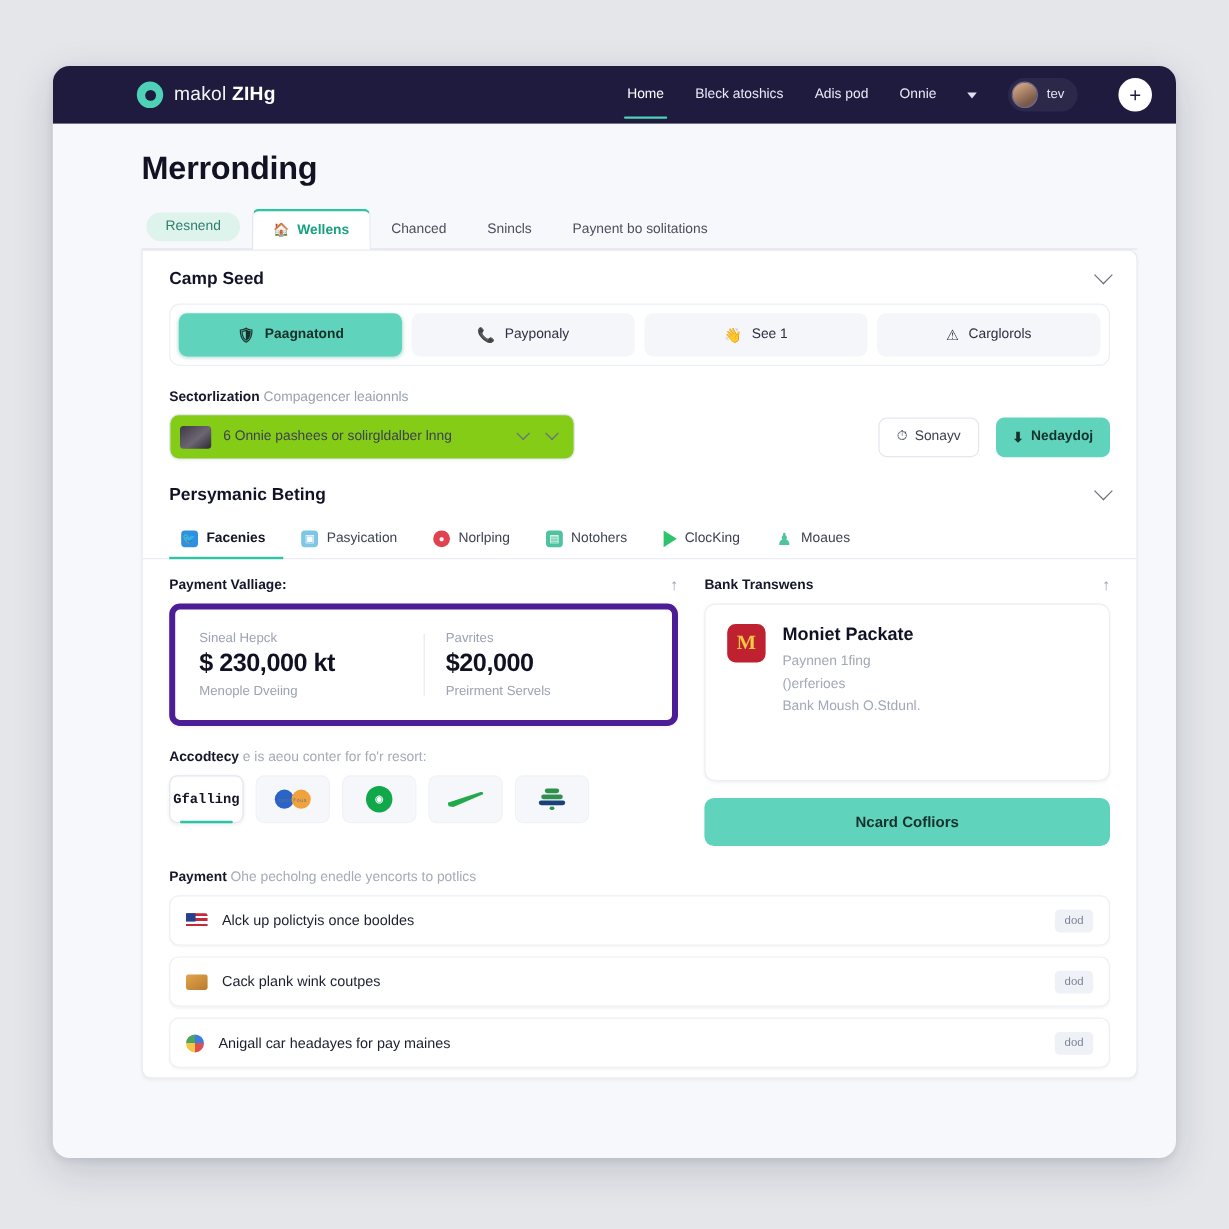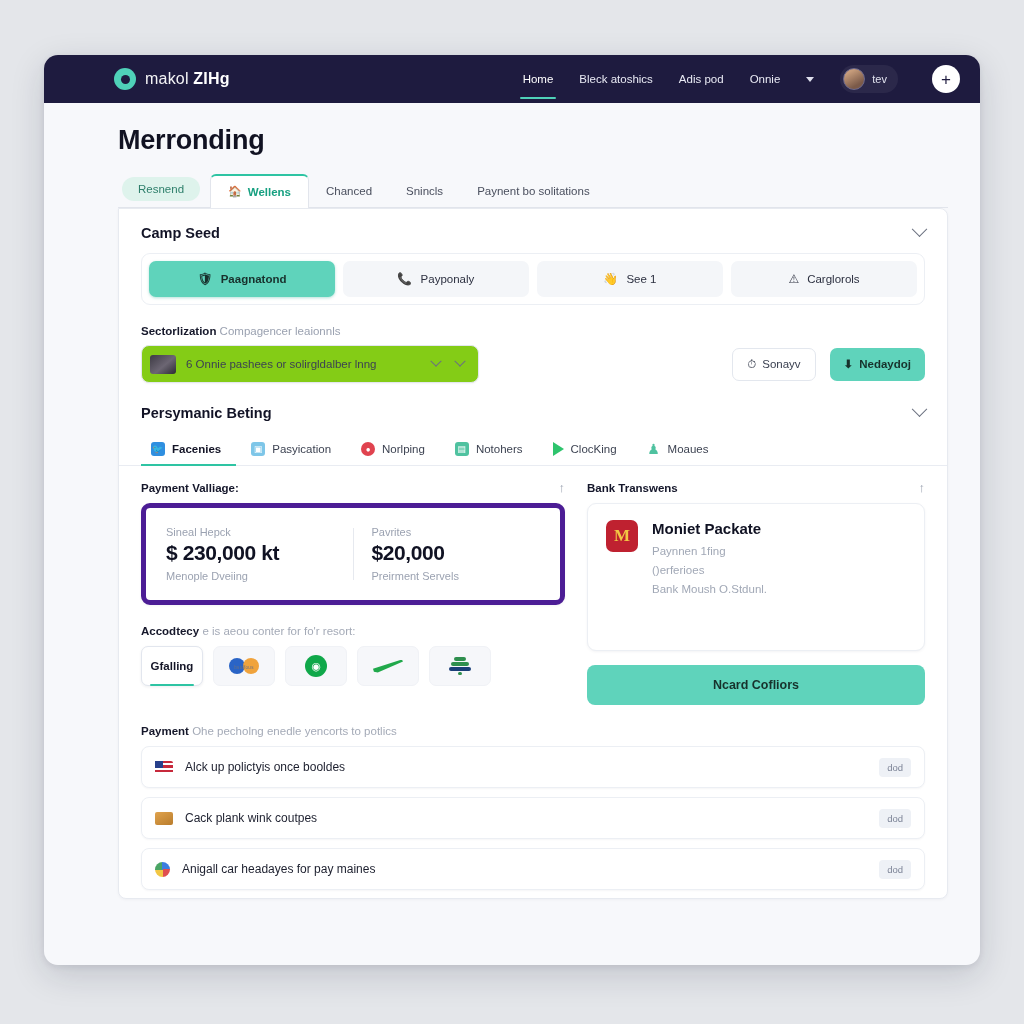--- a/index.html
+++ b/index.html
@@ -274,21 +274,21 @@
 
   
   .methods-label { padding: 20px 0 9px 0; font-size: 11.5px; }
   .methods-label b { color:#15172a; font-weight:700; }
   .methods-label span { color:#a4aab7; }
   .methods { display:flex; gap: 10px; }
   .method {
     width: 62px; height: 40px; border-radius: 7px;
     background:#f6f7fa; border:1px solid #f0f2f6;
     display:flex; align-items:center; justify-content:center;
-    cursor:pointer; position:relative;
+    cursor:pointer; position:relative;font-family:Liberation Mono, monospace;
   }
   .method.active {
     background:#fff; border:1px solid #e2e6ee;
     font-size: 11.5px; font-weight:700; color:#131426;
     box-shadow: 0 1px 3px rgba(20,24,50,.07);
   }
   .method.active::after {
     content:""; position:absolute; left:8px; right:8px; bottom:-1px;
     height:2.5px; background:#2ec4a3; border-radius:2px;
   }

